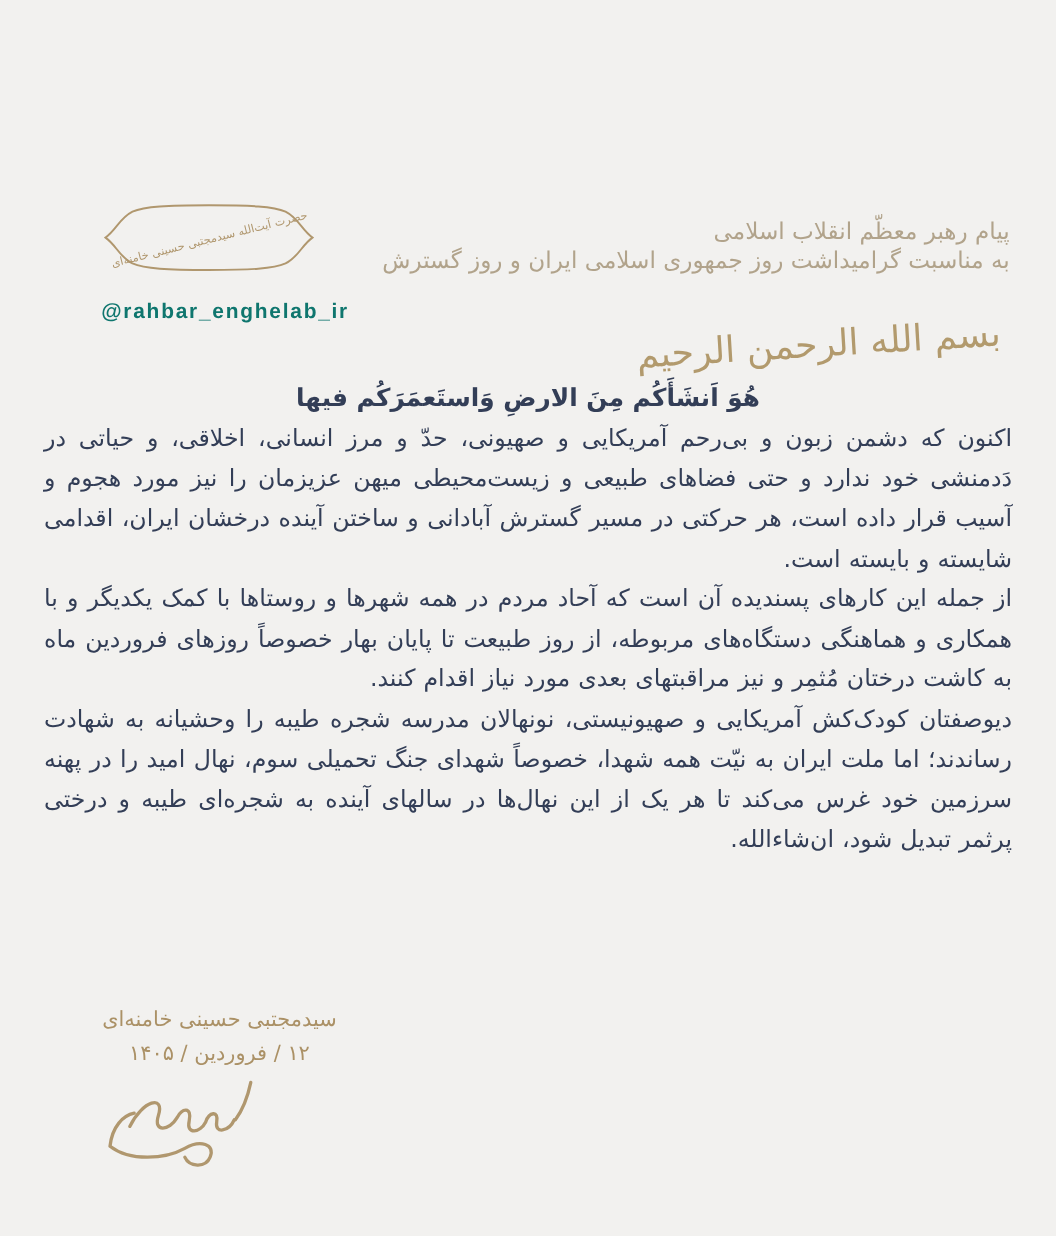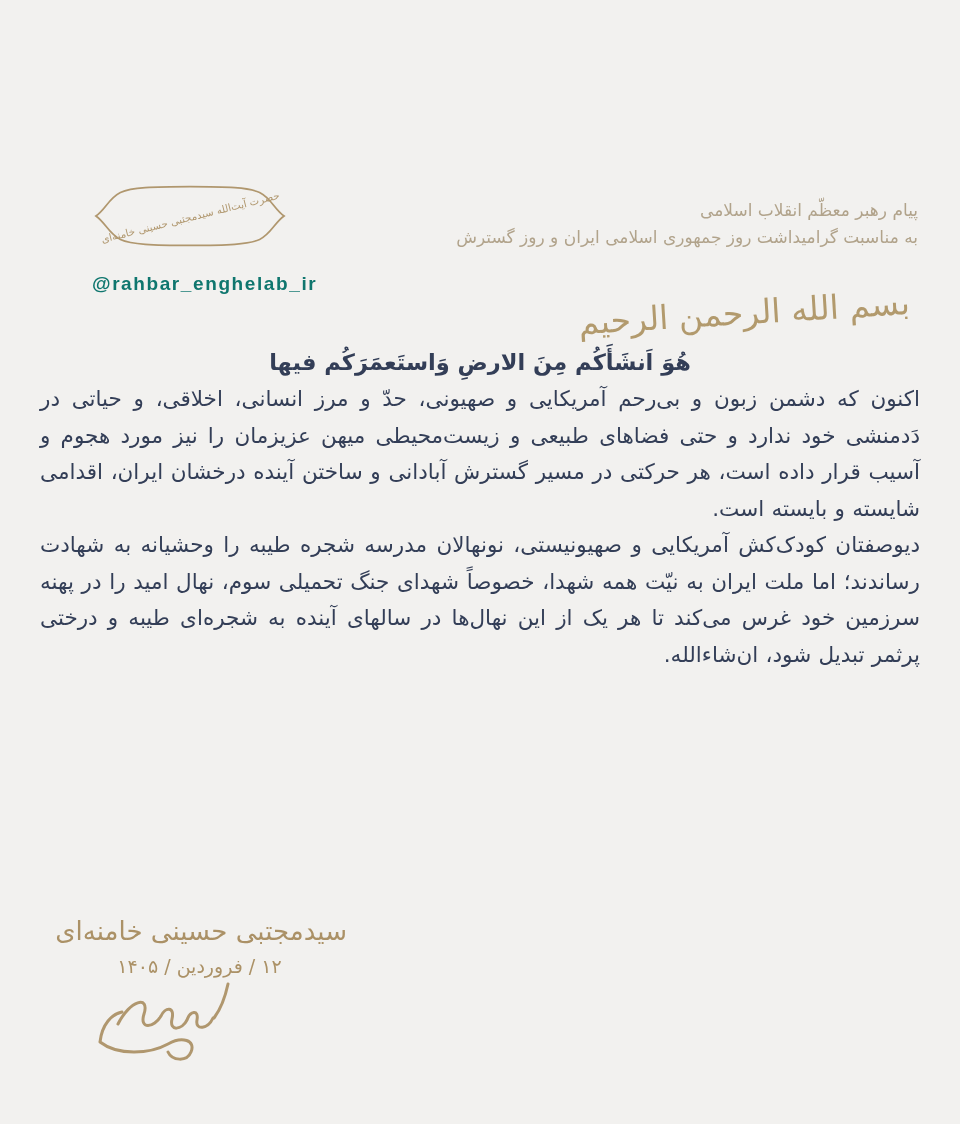--- a/index.html
+++ b/index.html
@@ -15,21 +15,21 @@
     direction: rtl;
   }
 
   
   .header-right {
     position: absolute;
     top: 197px;
     right: 42px;
     text-align: right;
     color: #b1a38b;
-    font-size: 17px;
+    font-size: 21px;
     line-height: 27px;
     letter-spacing: 0;
   }
 
   
   .seal-block {
     position: absolute;
     top: 176px;
     left: 92px;
     width: 196px;
@@ -83,21 +83,21 @@
 
   
   .sig-block {
     position: absolute;
     top: 916px;
     left: 52px;
     width: 295px;
     text-align: center;
     color: #ab9166;
   }
-  .sig-name { font-size: 26px; text-align: right; }
+  .sig-name { font-size: 19px; }
   .sig-date { margin-top: 9px; font-size: 19px; letter-spacing: 1px; }
   .flourish-svg {
     position: absolute;
     top: 978px;
     left: 88px;
     width: 165px;
     height: 100px;
   }
 </style>
 </head>
@@ -116,20 +116,21 @@
       <text x="100" y="45" text-anchor="middle" font-size="10.5" fill="#b0976e" transform="rotate(-14 100 40)">حضرت آیت‌الله سیدمجتبی حسینی خامنه‌ای</text>
     </svg>
     <div class="handle">@rahbar_enghelab_ir</div>
   </div>
 
   <div class="bismillah">بسم الله الرحمن الرحیم</div>
 
   <div class="letter-body">
     <p class="verse">هُوَ اَنشَأَکُم مِنَ الارضِ وَاستَعمَرَکُم فیها</p>
     <p class="para">اکنون که دشمن زبون و بی‌رحم آمریکایی و صهیونی، حدّ و مرز انسانی، اخلاقی، و حیاتی در دَدمنشی خود ندارد و حتی فضاهای طبیعی و زیست‌محیطی میهن عزیزمان را نیز مورد هجوم و آسیب قرار داده است، هر حرکتی در مسیر گسترش آبادانی و ساختن آینده درخشان ایران، اقدامی شایسته و بایسته است.</p>
+    <p class="para">از جمله این کارهای پسندیده آن است که آحاد مردم در همه شهرها و روستاها با کمک یکدیگر و با همکاری و هماهنگی دستگاه‌های مربوطه، از روز طبیعت تا پایان بهار خصوصاً روزهای فروردین ماه به کاشت درختان مُثمِر و نیز مراقبتهای بعدی مورد نیاز اقدام کنند.</p>
     <p class="para">دیوصفتان کودک‌کش آمریکایی و صهیونیستی، نونهالان مدرسه شجره طیبه را وحشیانه به شهادت رساندند؛ اما ملت ایران به نیّت همه شهدا، خصوصاً شهدای جنگ تحمیلی سوم، نهال امید را در پهنه سرزمین خود غرس می‌کند تا هر یک از این نهال‌ها در سالهای آینده به شجره‌ای طیبه و درختی پرثمر تبدیل شود، ان‌شاءالله.</p>
   </div>
 
   <div class="sig-block">
     <div class="sig-name">سیدمجتبی حسینی خامنه‌ای</div>
     <div class="sig-date">۱۲ / فروردین / ۱۴۰۵</div>
   </div>
   <svg class="flourish-svg" viewBox="0 0 165 100" fill="none" xmlns="http://www.w3.org/2000/svg">
     <path d="M140,6 C137,20 132,32 126,40" stroke="#b0976e" stroke-width="3" stroke-linecap="round"></path>
     <path d="M30,46 C42,22 62,17 56,36 C51,52 66,50 73,38 C77,29 87,28 84,41 C81,54 94,52 99,42 C102,33 111,31 109,42 C107,53 120,51 125,40" stroke="#b0976e" stroke-width="3" stroke-linecap="round"></path>

